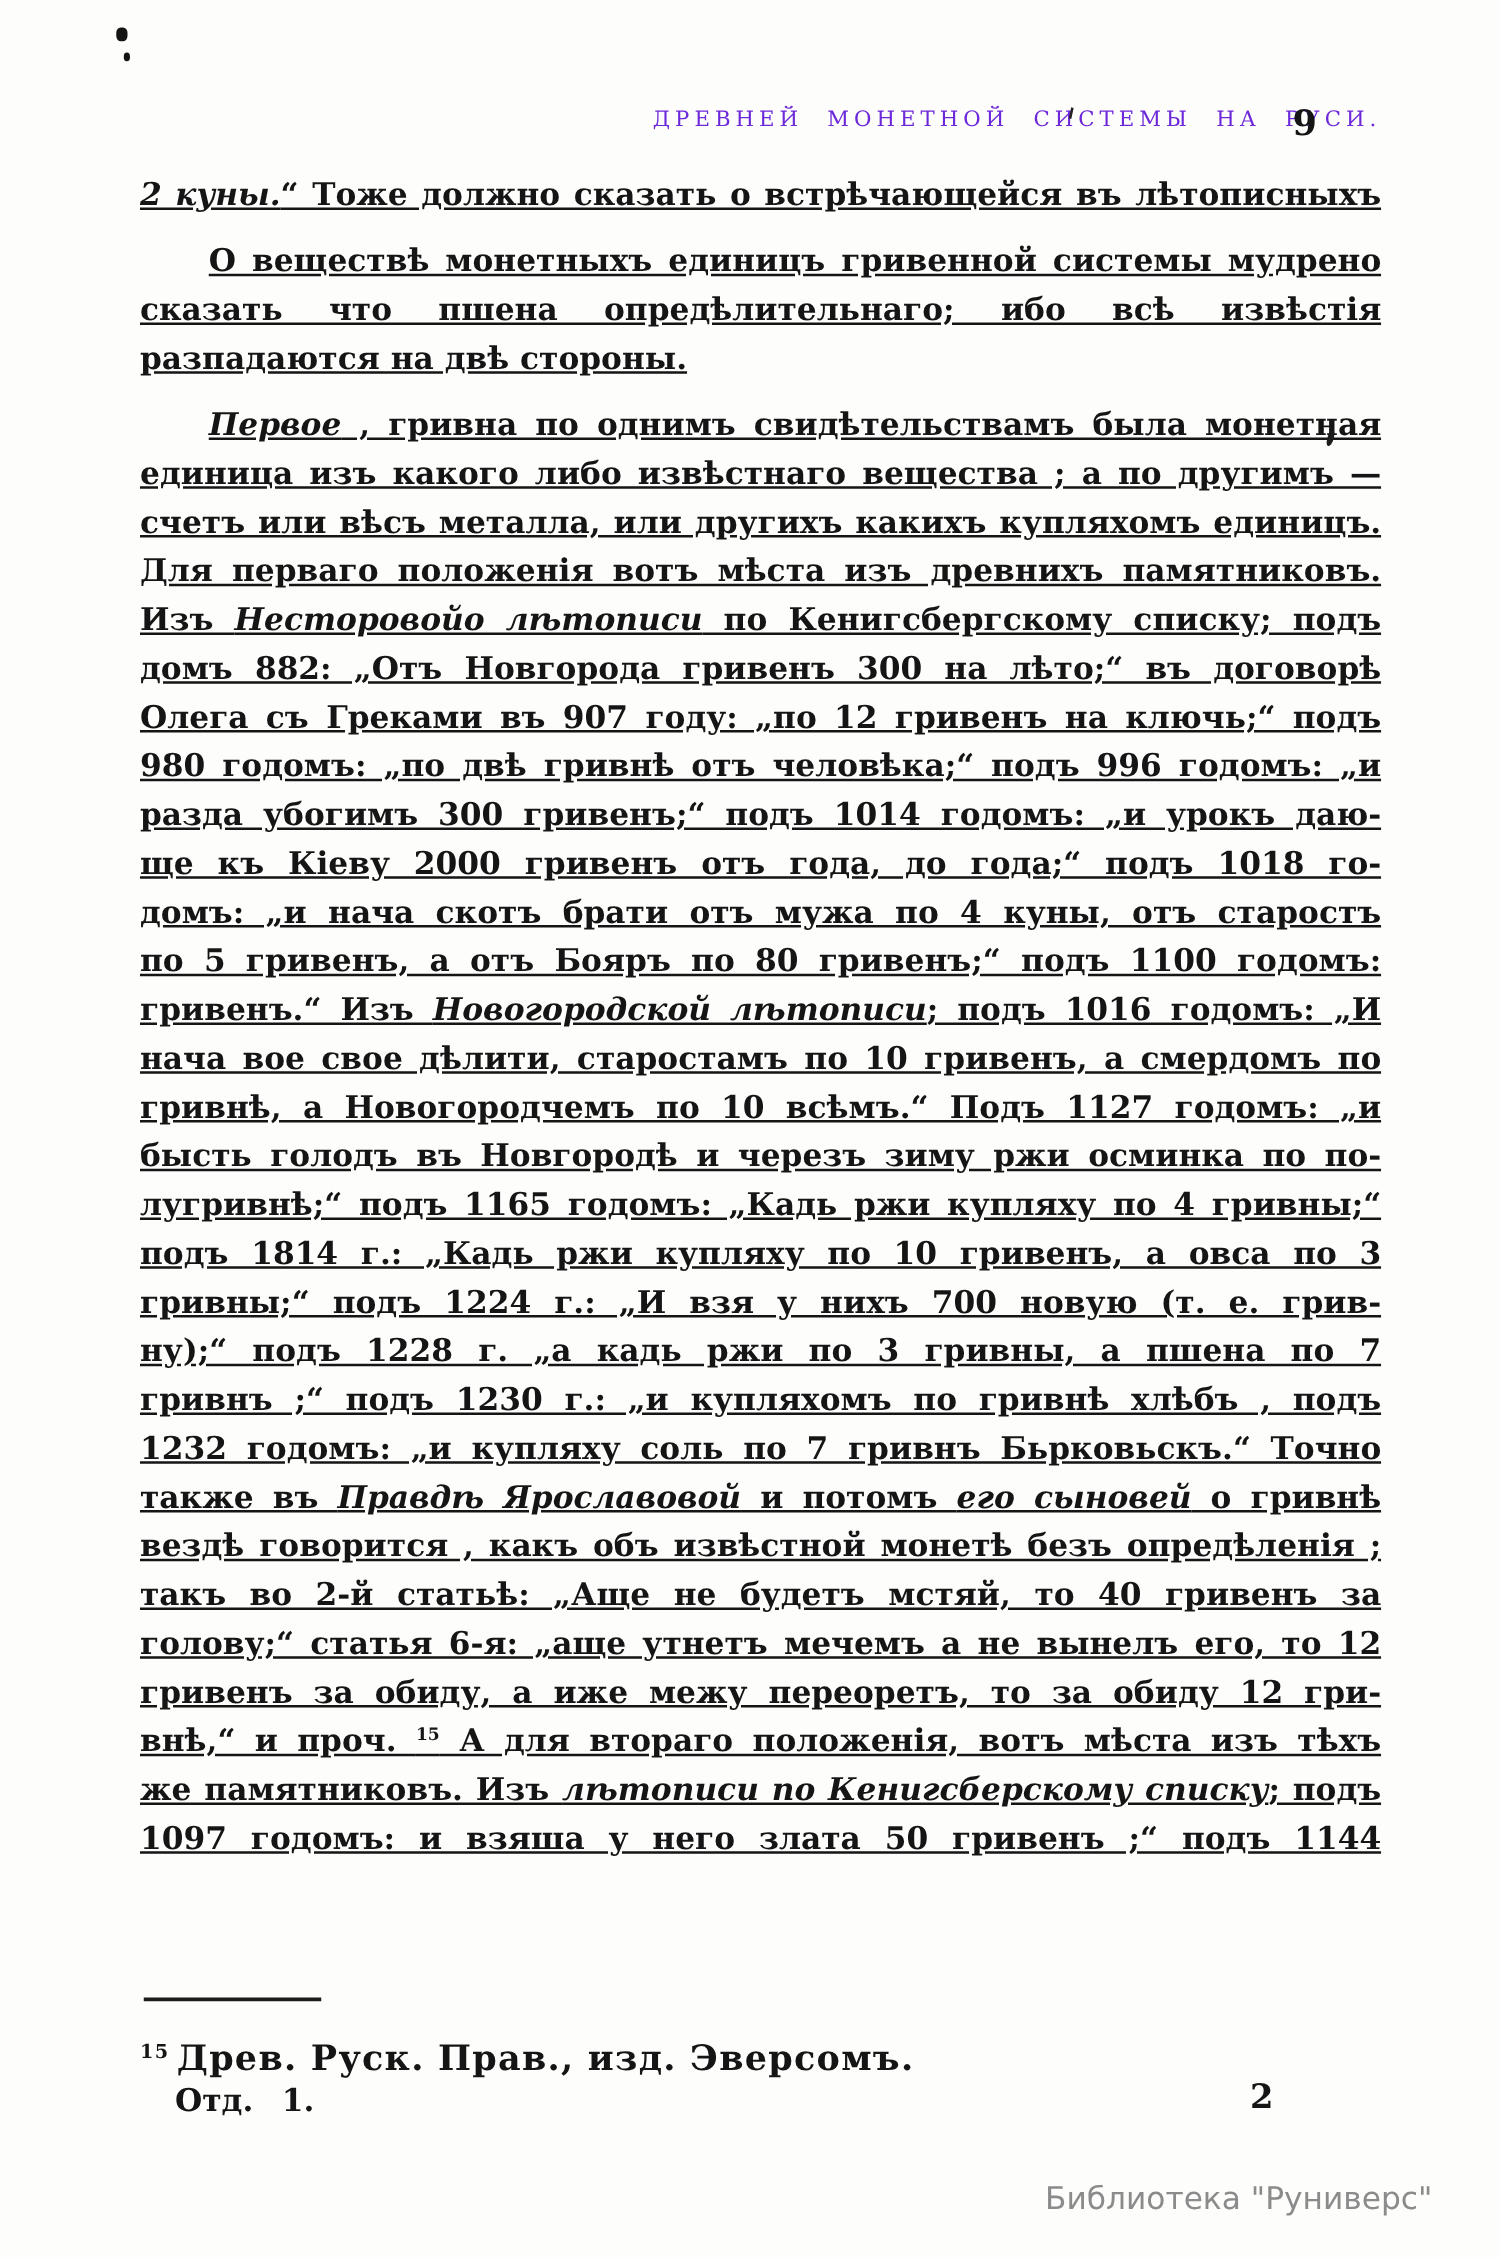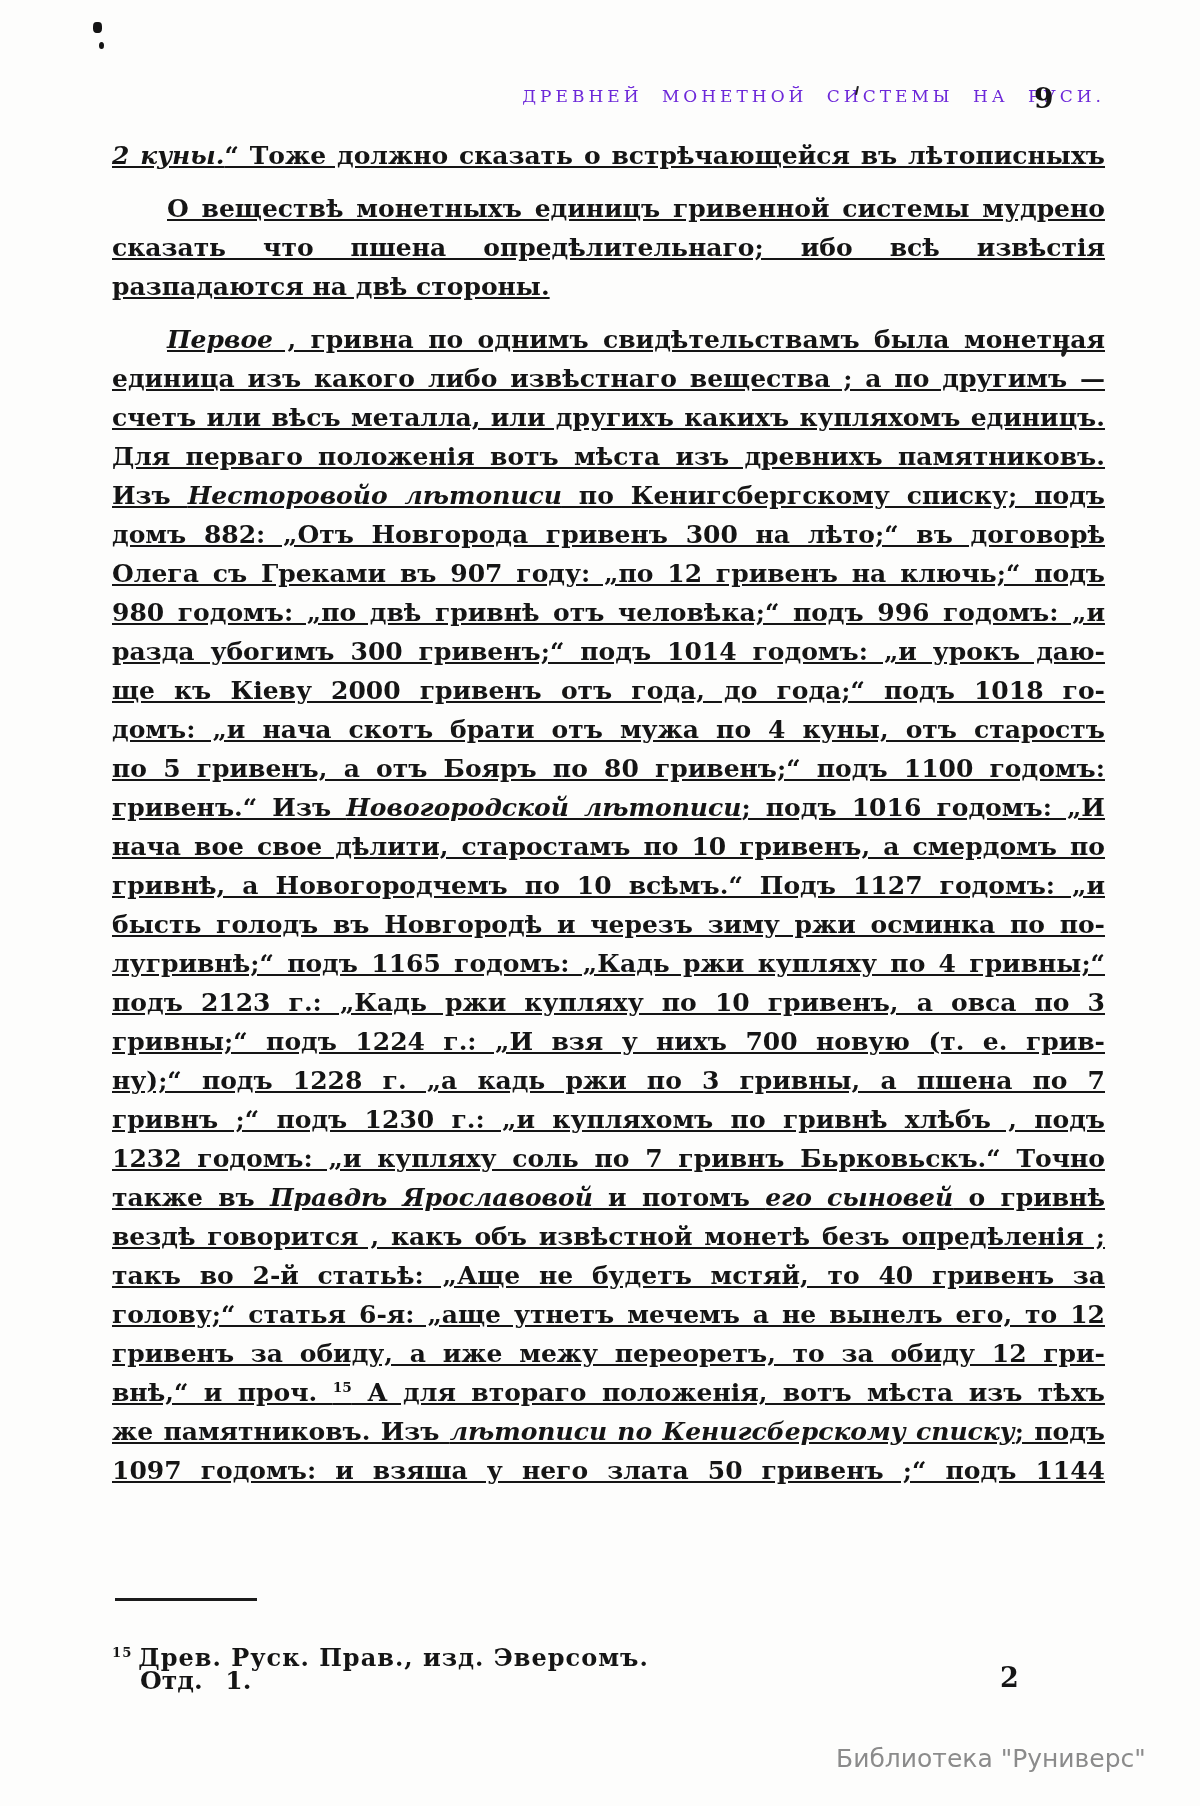--- a/index.html
+++ b/index.html
@@ -44,21 +44,21 @@
     background:#1c1c1c;border-radius:50% 50% 60% 40%;transform:rotate(14deg);
   }
   .speck1{position:absolute;top:22px;left:93px;width:9px;height:11px;background:#141414;border-radius:40%;}
   .speck2{position:absolute;top:42px;left:99px;width:5px;height:7px;background:#141414;border-radius:50%;}
 
   .footnote-rule{
     position:absolute;top:1598px;left:115px;width:142px;height:3px;background:#1c1c1c;
   }
   .footnote{
     position:absolute;top:1630px;left:112px;
-    font-size:24px;font-weight:bold;letter-spacing:1px;margin-top:13px;
+    font-size:28px;font-weight:bold;letter-spacing:1px;
   }
   .footnote .sup{margin-right:6px;}
   .signature-left{
     position:absolute;top:1666px;left:140px;
     font-size:25px;font-weight:bold;word-spacing:14px;
   }
   .signature-right{
     position:absolute;top:1662px;left:1000px;
     font-size:27px;font-weight:bold;
   }
@@ -94,21 +94,21 @@
       <div class="line"><span>980 годомъ: „по двѣ гривнѣ отъ человѣка;“ подъ 996 годомъ: „и</span></div>
       <div class="line"><span>разда убогимъ 300 гривенъ;“ подъ 1014 годомъ: „и урокъ даю-</span></div>
       <div class="line"><span>ще къ Кіеву 2000 гривенъ отъ года, до года;“ подъ 1018 го-</span></div>
       <div class="line"><span>домъ: „и нача скотъ брати отъ мужа по 4 куны, отъ старостъ</span></div>
       <div class="line"><span>по 5 гривенъ, а отъ Бояръ по 80 гривенъ;“ подъ 1100 годомъ:</span></div>
       <div class="line"><span>гривенъ.“ Изъ </span><span class="it">Новогородской лѣтописи</span><span>; подъ 1016 годомъ: „И</span></div>
       <div class="line"><span>нача вое свое дѣлити, старостамъ по 10 гривенъ, а смердомъ по</span></div>
       <div class="line"><span>гривнѣ, а Новогородчемъ по 10 всѣмъ.“ Подъ 1127 годомъ: „и</span></div>
       <div class="line"><span>бысть голодъ въ Новгородѣ и черезъ зиму ржи осминка по по-</span></div>
       <div class="line"><span>лугривнѣ;“ подъ 1165 годомъ: „Кадь ржи купляху по 4 гривны;“</span></div>
-      <div class="line"><span>подъ 2123 г.: „Кадь ржи купляху по 10 гривенъ, а овса по 3</span></div>
+      <div class="line"><span>подъ 1814 г.: „Кадь ржи купляху по 10 гривенъ, а овса по 3</span></div>
       <div class="line"><span>гривны;“ подъ 1224 г.: „И взя у нихъ 700 новую (т. е. грив-</span></div>
       <div class="line"><span>ну);“ подъ 1228 г. „а кадь ржи по 3 гривны, а пшена по 7</span></div>
       <div class="line"><span>гривнъ ;“ подъ 1230 г.: „и купляхомъ по гривнѣ хлѣбъ , подъ</span></div>
       <div class="line"><span>1232 годомъ: „и купляху соль по 7 гривнъ Бьрковьскъ.“ Точно</span></div>
       <div class="line"><span>также въ </span><span class="it">Правдѣ Ярославовой</span><span> и потомъ </span><span class="it">его сыновей</span><span> о гривнѣ</span></div>
       <div class="line"><span>вездѣ говорится , какъ объ извѣстной монетѣ безъ опредѣленія ;</span></div>
       <div class="line"><span>такъ во 2-й статьѣ: „Аще не будетъ мстяй, то 40 гривенъ за</span></div>
       <div class="line"><span>голову;“ статья 6-я: „аще утнетъ мечемъ а не вынелъ его, то 12</span></div>
       <div class="line"><span>гривенъ за обиду, а иже межу переоретъ, то за обиду 12 гри-</span></div>
       <div class="line"><span>внѣ,“ и проч. </span><span class="sup">15</span><span> А для втораго положенія, вотъ мѣста изъ тѣхъ</span></div>

